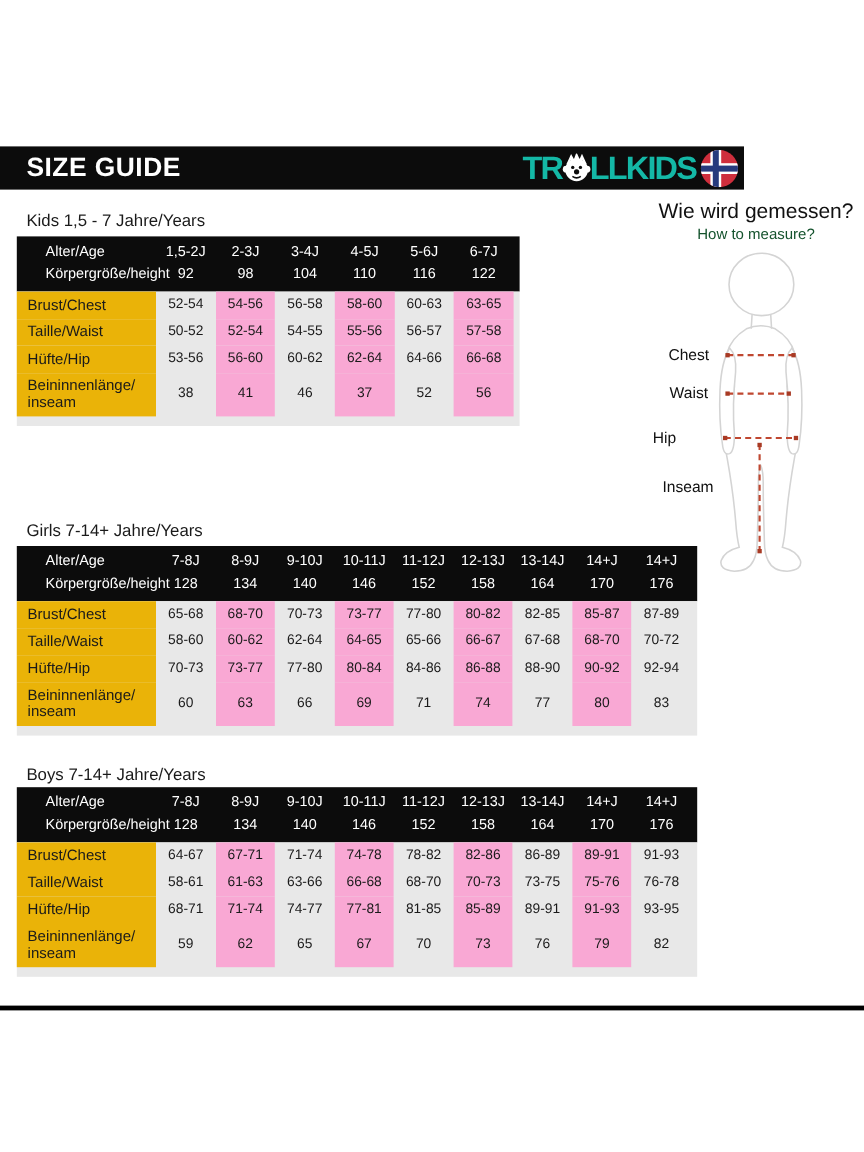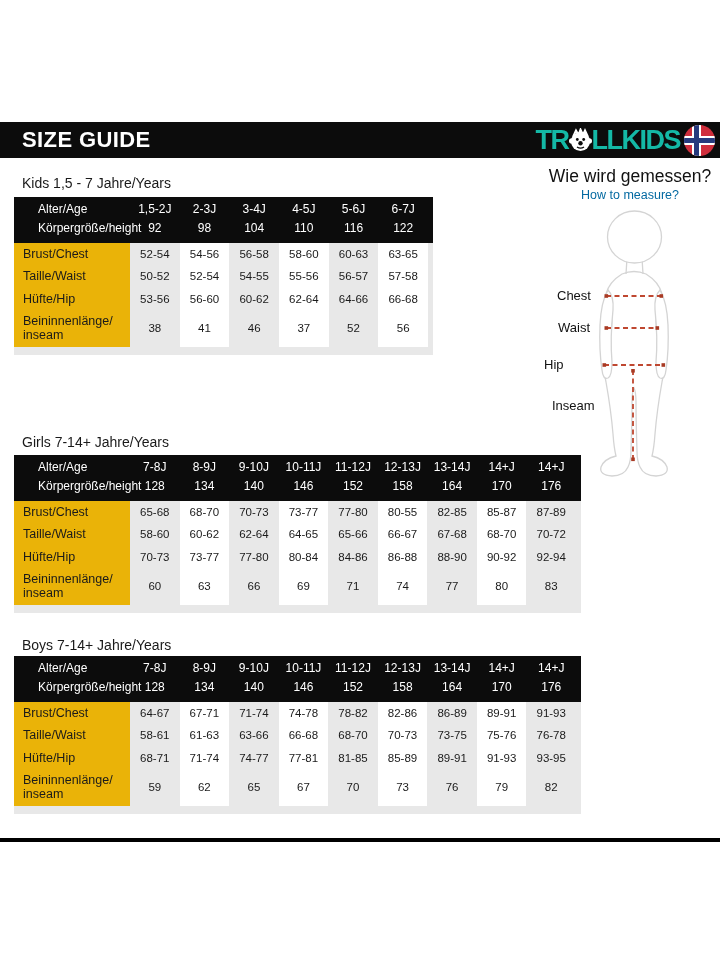--- a/index.html
+++ b/index.html
@@ -12,21 +12,21 @@
     --bar-black:#0c0c0c;
     --table-gray:#e8e8e8;
     --accent:#bf4730;
     --accent-dark:#a83a24;
     --outline:#d4d4d4;
     --flag-red:#cf2e3c;
     --flag-blue:#263a7d;
   }
   
   .topbar{
-    position:absolute;left:0;top:122px;width:720px;height:36px;
+    position:absolute;left:0;top:122px;width:620px;height:36px;
     background:var(--bar-black);display:flex;align-items:center;
   }
   .page-title{
     margin-left:22px;color:#fff;font-size:22px;font-weight:700;letter-spacing:.4px;
   }
   .brand{
     margin-left:auto;margin-right:5px;display:flex;align-items:center;color:#14b8a6;
   }
   .brand-text{font-size:27px;font-weight:700;letter-spacing:-1.5px;line-height:1;}
   .troll{width:25px;height:25px;margin:0 -1px;display:block;}
@@ -66,31 +66,31 @@
     align-items:stretch;
   }
   .tlabel{
     background:#eab308;padding:4.5px 0 4.5px 9px;font-size:12.5px;
     line-height:13.5px;white-space:pre-line;display:flex;flex-direction:column;justify-content:center;
   }
   .tval{
     font-size:11.5px;line-height:13.5px;padding:4.5px 0;
     display:flex;align-items:center;justify-content:center;
   }
-  .tval.lite{background:#ffffff;}
+  .tval.lite{background:#f9a8d4;}
   .tval.shade{background:transparent;}
 
   
   .measure-de{
     position:absolute;left:540px;top:166px;width:180px;text-align:center;
     font-size:17.5px;color:#111;
   }
   .measure-en{
     position:absolute;left:540px;top:188px;width:180px;text-align:center;
-    font-size:12.5px;color:#0369a1;
+    font-size:12.5px;color:#14532d;
   }
   .figure-svg{position:absolute;left:545px;top:210px;width:175px;height:275px;}
   .fig-line{stroke:var(--outline);stroke-width:1.3;fill:#fff;}
   .fig-open{stroke:var(--outline);stroke-width:1.3;fill:none;}
   .dash{stroke:var(--accent);stroke-width:1.8;stroke-dasharray:5 3.5;fill:none;}
   .dash-end{fill:var(--accent-dark);}
   .measure-label{position:absolute;font-size:13px;color:#111;}
   .ml-chest{left:557px;top:288px;}
   .ml-waist{left:558px;top:320px;}
   .ml-hip{left:544px;top:357px;}
@@ -229,21 +229,21 @@
       </div>
     </div>
   <div class="tbody">
       <div class="trow">
         <div class="tlabel">Brust/Chest</div>
         <div class="tval shade">65-68</div>
         <div class="tval lite">68-70</div>
         <div class="tval shade">70-73</div>
         <div class="tval lite">73-77</div>
         <div class="tval shade">77-80</div>
-        <div class="tval lite">80-55</div>
+        <div class="tval lite">80-82</div>
         <div class="tval shade">82-85</div>
         <div class="tval lite">85-87</div>
         <div class="tval shade">87-89</div>
       </div>
       <div class="trow">
         <div class="tlabel">Taille/Waist</div>
         <div class="tval shade">58-60</div>
         <div class="tval lite">60-62</div>
         <div class="tval shade">62-64</div>
         <div class="tval lite">64-65</div>

